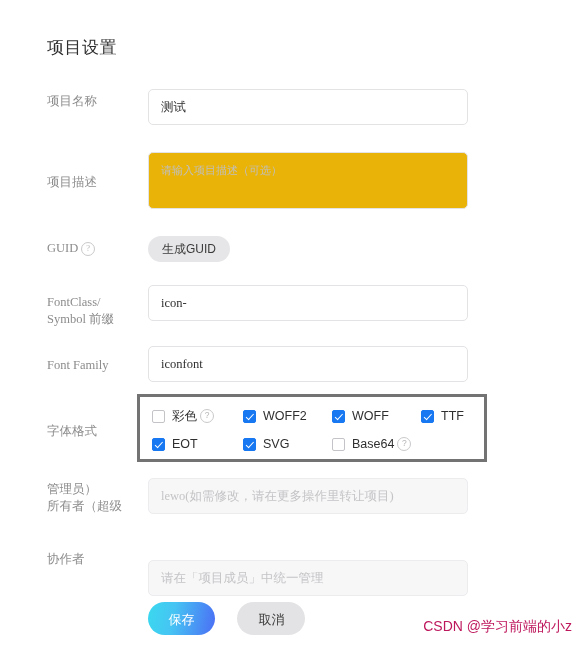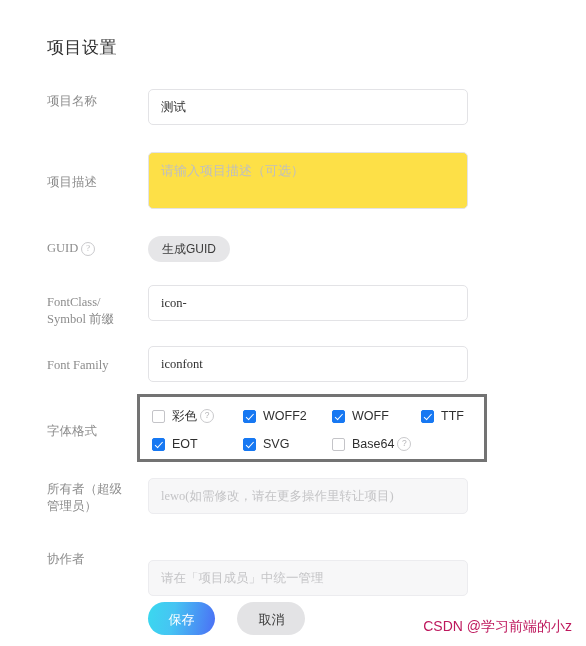--- a/index.html
+++ b/index.html
@@ -64,23 +64,23 @@
     outline: none;
   }
   .text-input::placeholder { color: #bfbfbf; }
 
   .text-area {
     box-sizing: border-box;
     width: 320px;
     height: 57px;
     border: 1px solid #e3e3e6;
     border-radius: 5px;
-    background: #fde047;
+    background: #eab308;
     font-family: "Liberation Sans", "DejaVu Sans", sans-serif;
-    font-size: 13px;
+    font-size: 11px;
     color: #2f2f2f;
     padding: 9px 12px;
     resize: none;
     outline: none;
     line-height: 17px;
   }
   .text-area::placeholder { color: #bfbfbf; }
 
   .text-input.disabled {
     background: #f7f7f8;
@@ -302,22 +302,22 @@
         <span class="cb-box"></span>
         <span class="cb-label">Base64</span>
         <span class="help-icon">?</span>
       </label>
 
     </div>
   </div>
 
   <div class="form-row" style="top:481px;">
     <div class="row-label">
+      <div>管理员）</div>
       <div>所有者（超级</div>
-      <div>管理员）</div>
     </div>
     <div class="field" style="top:-3px;">
       <input class="text-input disabled" type="text" readonly="" placeholder="lewo(如需修改，请在更多操作里转让项目)" style="">
     </div>
   </div>
 
   <div class="form-row" style="top:551px;">
     <div class="row-label">协作者</div>
     <div class="field" style="top:-11px;margin-top:20px;">
       <input class="text-input disabled" type="text" readonly="" placeholder="请在「项目成员」中统一管理" style="">

